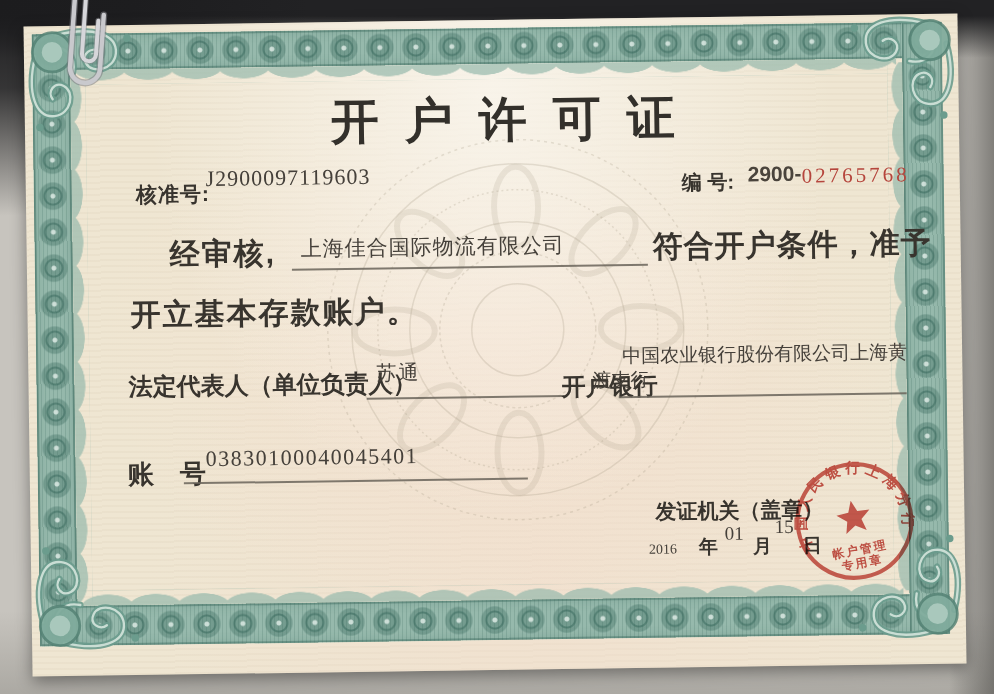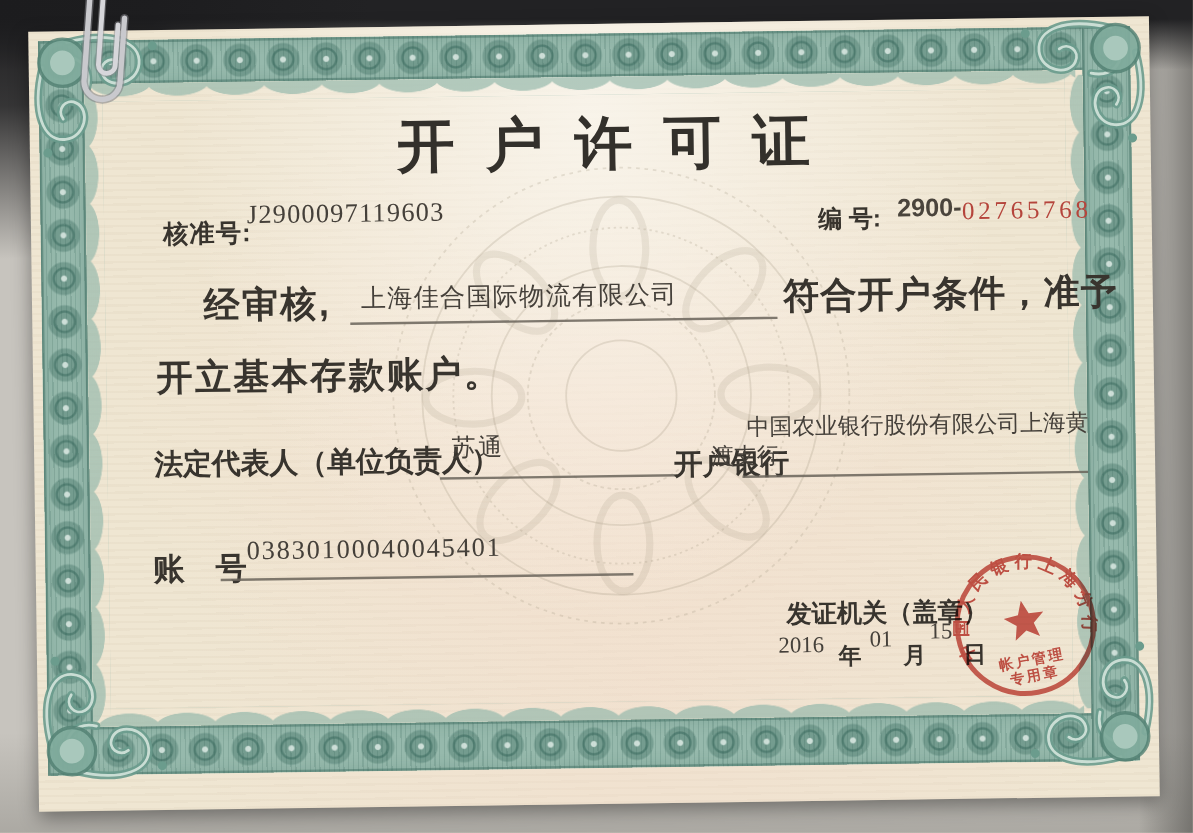--- a/index.html
+++ b/index.html
@@ -83,21 +83,21 @@
   .rep-val{left:348px;top:338px;font-size:20px;letter-spacing:2px;}
   .ul-rep{left:338px;top:376px;width:198px;}
   .bank-lbl{left:533px;top:352px;font-size:24px;}
   .bank-l1{left:594px;top:325px;font-size:19px;}
   .bank-l2{left:564px;top:349px;font-size:19px;}
   .ul-bank{left:590px;top:378px;width:288px;}
   .acct-lbl{left:98px;top:432px;font-size:26px;}
   .acct-val{left:176px;top:422px;font-size:22px;letter-spacing:1.5px;}
   .ul-acct{left:154px;top:458px;width:344px;}
   .issuer-lbl{left:625px;top:480px;font-size:21px;}
-  .d-y{left:618px;top:510px;font-size:19px;}
+  .d-y{left:618px;top:524px;font-size:14px;}
   .d-yu{left:668px;top:517px;font-size:19px;font-weight:700;font-family:"Liberation Sans",sans-serif;color:#38342e;}
   .d-m{left:694px;top:506px;font-size:19px;}
   .d-mu{left:722px;top:517px;font-size:19px;font-weight:700;font-family:"Liberation Sans",sans-serif;color:#38342e;}
   .d-d{left:744px;top:500px;font-size:19px;}
   .d-du{left:772px;top:517px;font-size:19px;font-weight:700;font-family:"Liberation Sans",sans-serif;color:#38342e;}
   
   .seal{position:absolute;left:762px;top:444px;width:124px;height:124px;
     transform:rotate(-10deg);opacity:.9;mix-blend-mode:multiply;}
   .seal text{font-family:"Liberation Sans",sans-serif;font-weight:700;}
   

